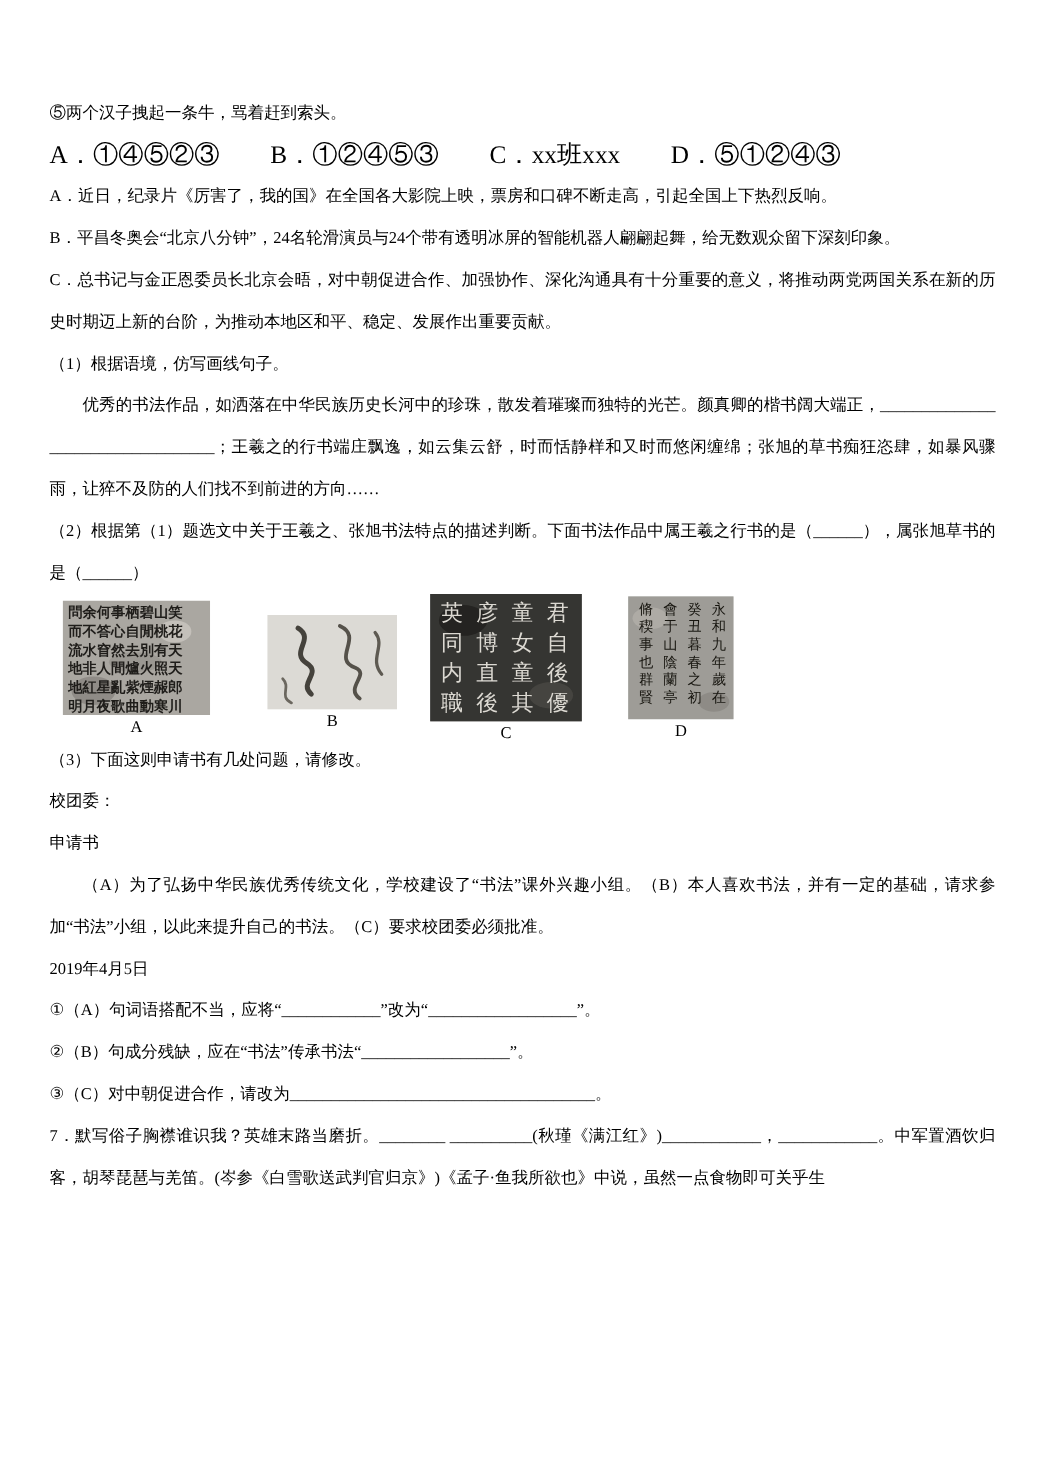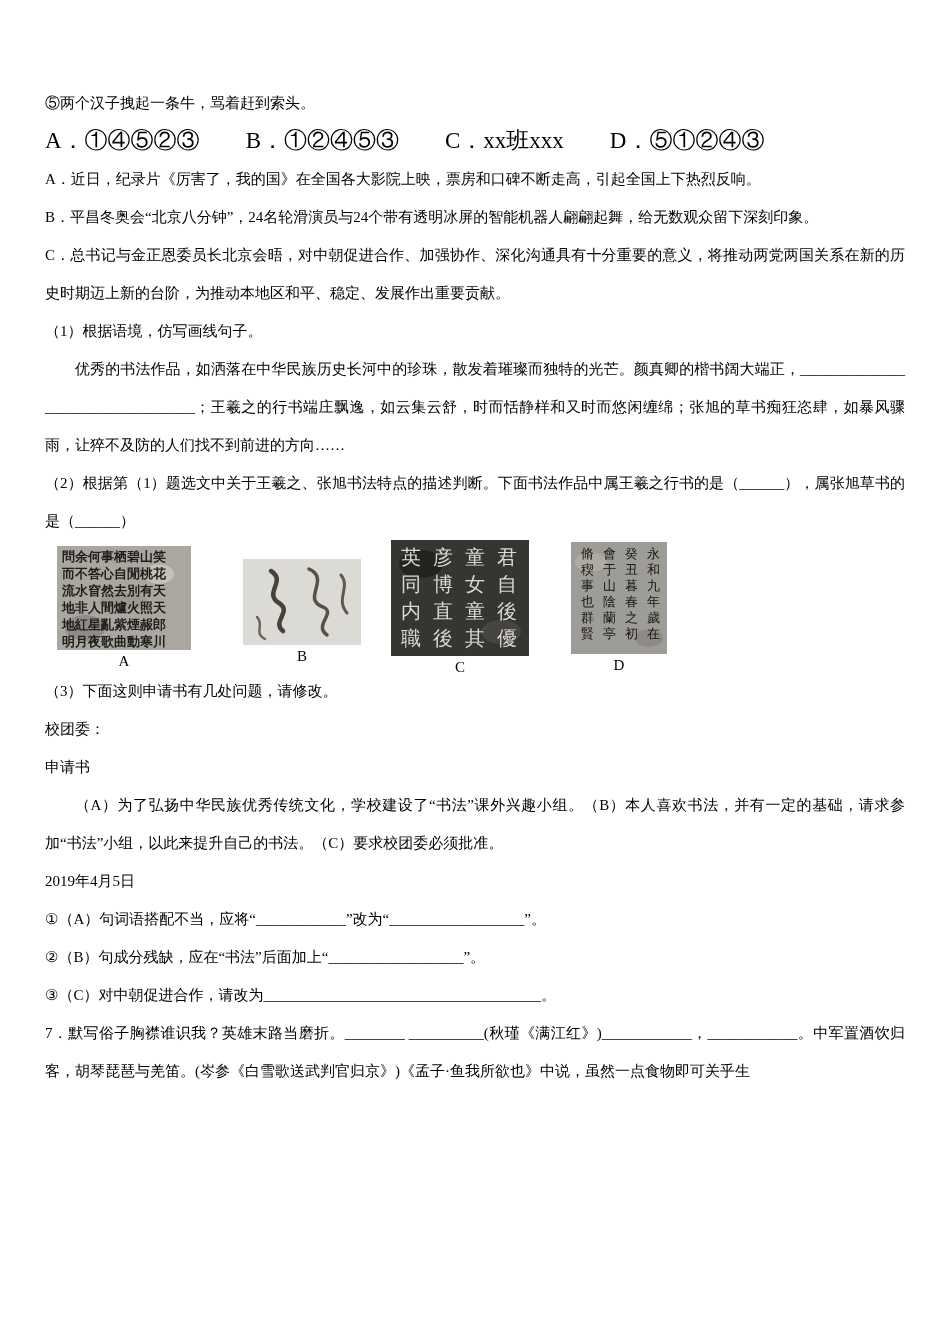--- a/index.html
+++ b/index.html
@@ -128,18 +128,18 @@
     </figure>
 
   </div>
 
   <div class="para">（3）下面这则申请书有几处问题，请修改。</div>
   <div class="para">校团委：</div>
   <div class="para">申请书</div>
   <div class="para indent">（A）为了弘扬中华民族优秀传统文化，学校建设了“书法”课外兴趣小组。（B）本人喜欢书法，并有一定的基础，请求参加“书法”小组，以此来提升自己的书法。（C）要求校团委必须批准。</div>
   <div class="para">2019年4月5日</div>
   <div class="para">①（A）句词语搭配不当，应将“____________”改为“__________________”。</div>
-  <div class="para">②（B）句成分残缺，应在“书法”后面加上“__________________”。</div>
+  <div class="para">②（B）句成分残缺，应在“书法”传承书法“__________________”。</div>
   <div class="para">③（C）对中朝促进合作，请改为_____________________________________。</div>
 
   <div class="para">7．默写俗子胸襟谁识我？英雄末路当磨折。________ __________(秋瑾《满江红》)____________，____________。中军置酒饮归客，胡琴琵琶与羌笛。(岑参《白雪歌送武判官归京》)《孟子·鱼我所欲也》中说，虽然一点食物即可关乎生</div>
 
 </div>
 
 </body></html>

